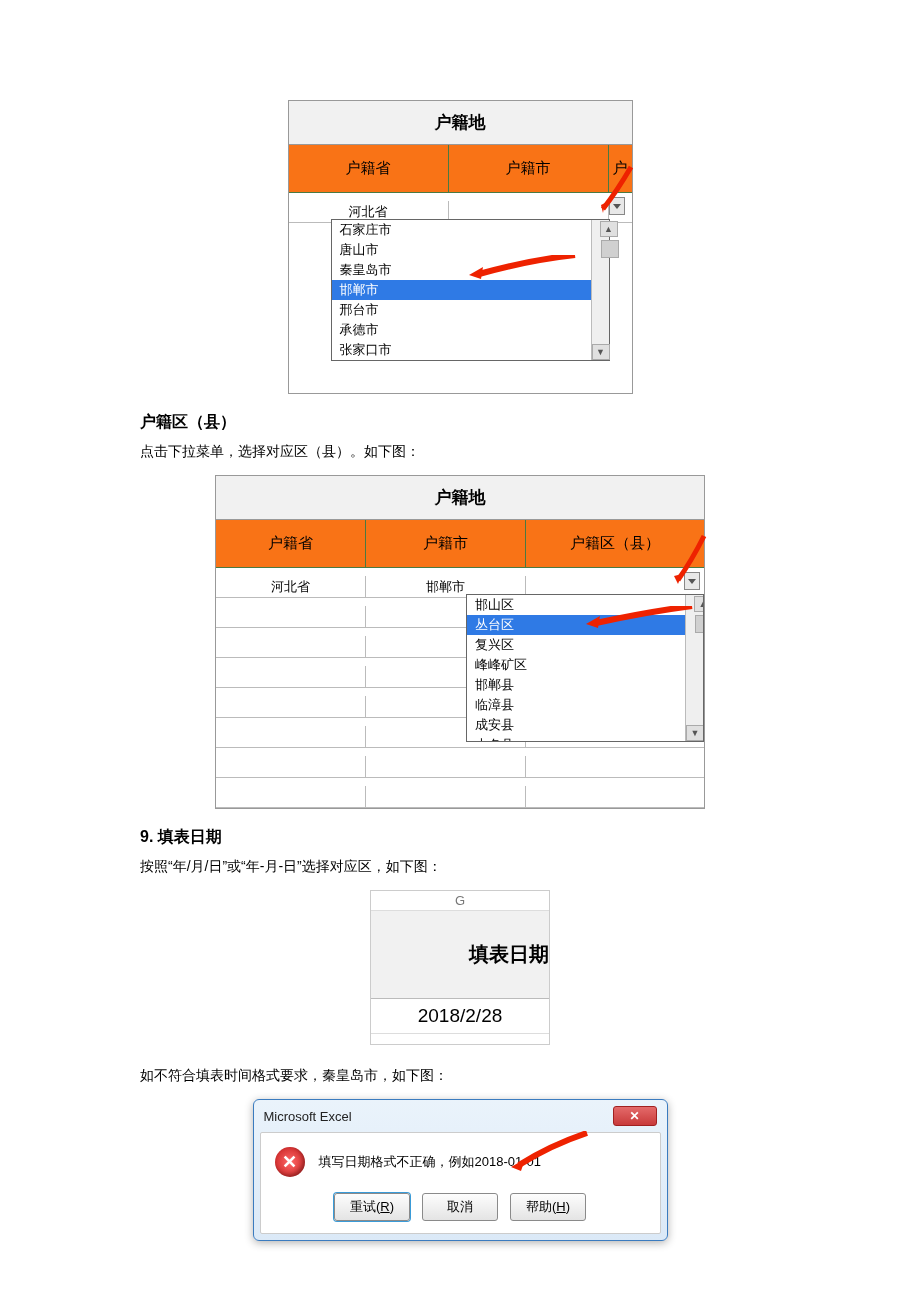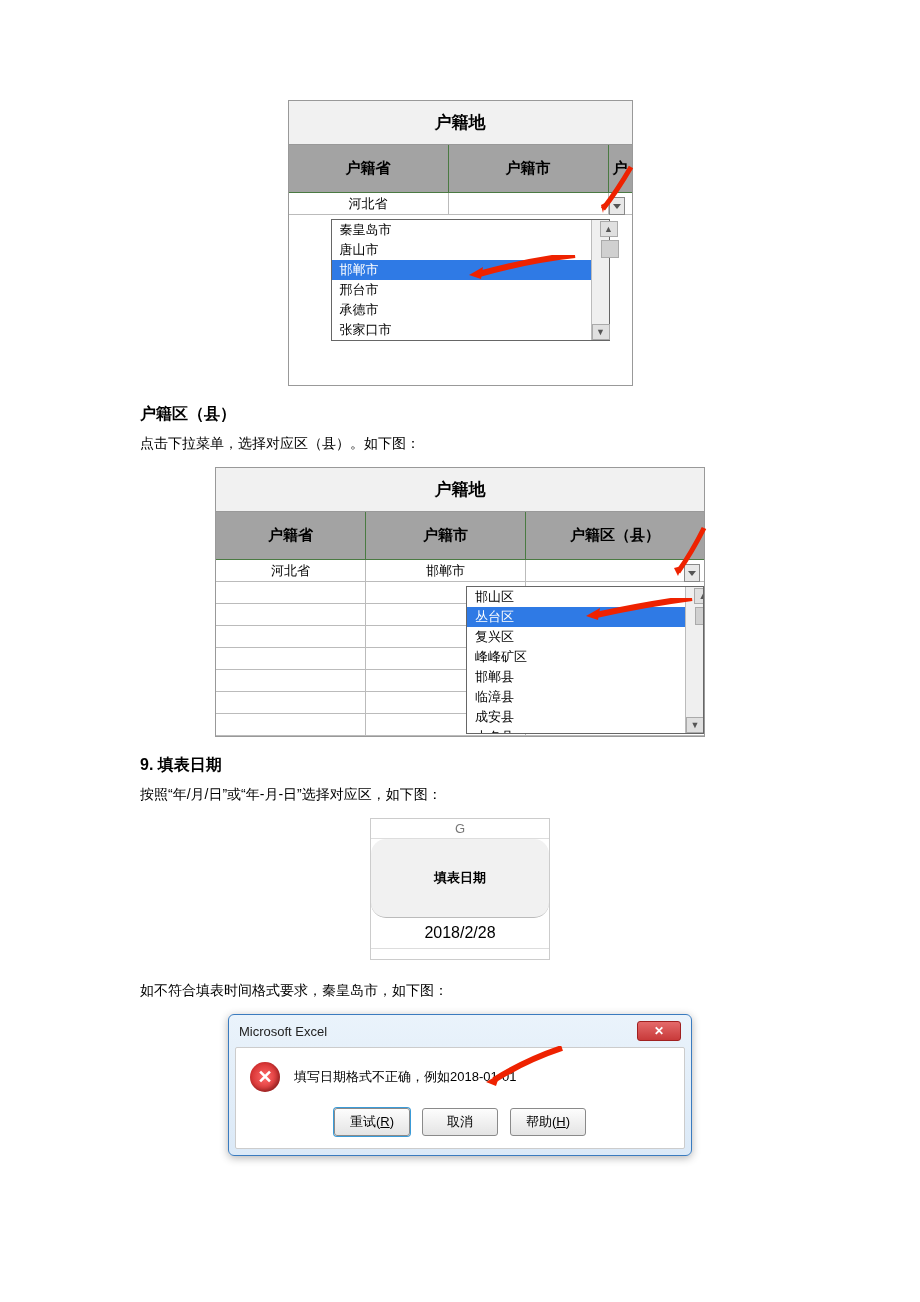--- a/index.html
+++ b/index.html
@@ -16,25 +16,25 @@
   .para { font-size: 14px; margin: 8px 0 14px 0; }
 
   
   .shot { border: 1px solid #999; background: #fff; position: relative; }
   .merged-top {
     background: #f1f1f1; text-align: center; font-weight: bold;
     border-bottom: 1px solid #999; padding: 10px 0; font-size: 17px;
   }
   .hdrrow { display: flex; }
   .hdrcell {
-    background: #a3a3a3; border-right: 1px solid #4a7a42; border-bottom: 1px solid #4a7a42;
-    text-align: center; font-weight: bold; padding: 14px 0; font-size: 15px;
+    background: #f97316; border-right: 1px solid #4a7a42; border-bottom: 1px solid #4a7a42;
+    text-align: center; font-weight: normal; padding: 14px 0; font-size: 15px;
   }
   .hdrcell:last-child { border-right: none; }
-  .row { display: flex; height: 22px; }
+  .row { display: flex; height: 22px; margin-top: 8px; }
   .cell {
     border-right: 1px solid #bbb; border-bottom: 1px solid #bbb;
     padding: 1px 6px; font-size: 13px; display: flex; align-items: center;
   }
   .cell:last-child { border-right: none; }
 
   .dropdown-btn {
     position: absolute; width: 16px; height: 18px;
     background: #e8e8e8; border: 1px solid #888; display: flex; align-items: center; justify-content: center;
   }
@@ -56,26 +56,26 @@
   .scroll .track { position: absolute; top: 17px; bottom: 17px; left: 1px; right: 1px; }
   .scroll .thumb { background: #d0d0d0; border: 1px solid #aaa; }
 
   
   .ptr { position: absolute; pointer-events: none; }
   .ptr svg { display: block; }
 
   
   .date-shot { border: 1px solid #ccc; width: 180px; }
   .date-col { text-align: center; color: #777; font-size: 13px; padding: 2px 0; border-bottom: 1px solid #ddd; }
-  .date-hdr { background: #f1f1f1; font-weight: bold; padding: 30px 0; text-align: center; border-bottom: 1px solid #bbb; font-size: 13px; border-radius: 15px; }
-  .date-val { padding: 6px 0; text-align: center; border-bottom: 1px solid #ddd; font-size: 16px; }
+  .date-hdr { background: #f1f1f1; font-weight: bold; padding: 30px 0; text-align: right; border-bottom: 1px solid #bbb; font-size: 20px; }
+  .date-val { padding: 6px 0; text-align: center; border-bottom: 1px solid #ddd; font-size: 19px; }
 
   
   .win7 {
-    width: 464px; border: 1px solid #3a7bbf; border-radius: 6px;
+    width: 415px; border: 1px solid #3a7bbf; border-radius: 6px;
     background: linear-gradient(#eaf3fb, #dbe9f7); position: relative;
     box-shadow: 0 2px 8px rgba(0,0,0,.3);
   }
   .win7-title {
     padding: 6px 10px; font-size: 13px; color: #222;
     display: flex; justify-content: space-between; align-items: center;
   }
   .win7-close {
     width: 44px; height: 20px; background: linear-gradient(#e46a6a,#c83a3a);
     border: 1px solid #a02020; border-radius: 3px; color: #fff;
@@ -116,22 +116,23 @@
     </div>
     <div class="row">
       <div class="cell" style="flex:0 0 160px; justify-content:center;">河北省</div>
       <div class="cell" style="flex:0 0 160px"></div>
       <div class="cell" style="flex:1"></div>
     </div>
 
     <div class="dropdown-btn" style="top:96px; left:320px;"></div>
 
     <div class="listbox" style="left:42px; top:118px; width:279px;">
+      <div>石家庄市</div>
+      <div>唐山市</div>
       <div>秦皇岛市</div>
-      <div>唐山市</div>
       <div class="sel">邯郸市</div>
       <div>邢台市</div>
       <div>承德市</div>
       <div>张家口市</div>
       <div class="scroll">
         <div class="arr">▲</div>
         <div class="track">
             <div class="thumb" style="height:18px; margin-top:2px"></div>
           </div>
         <div class="arr" style="position:absolute;bottom:0;left:0;right:0">▼</div>

